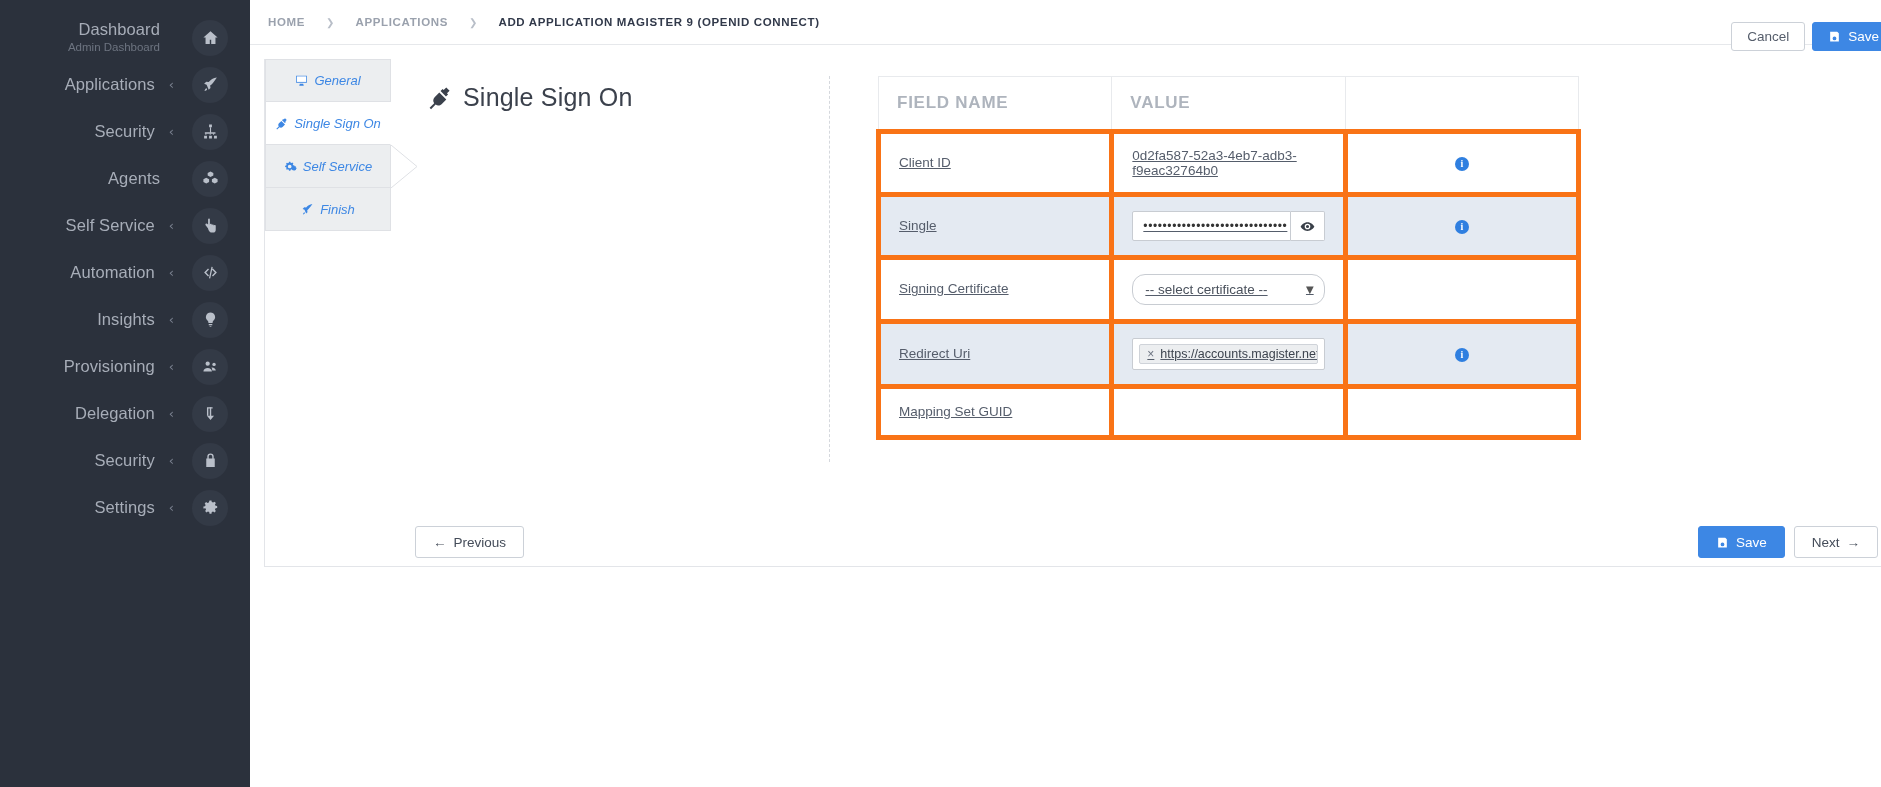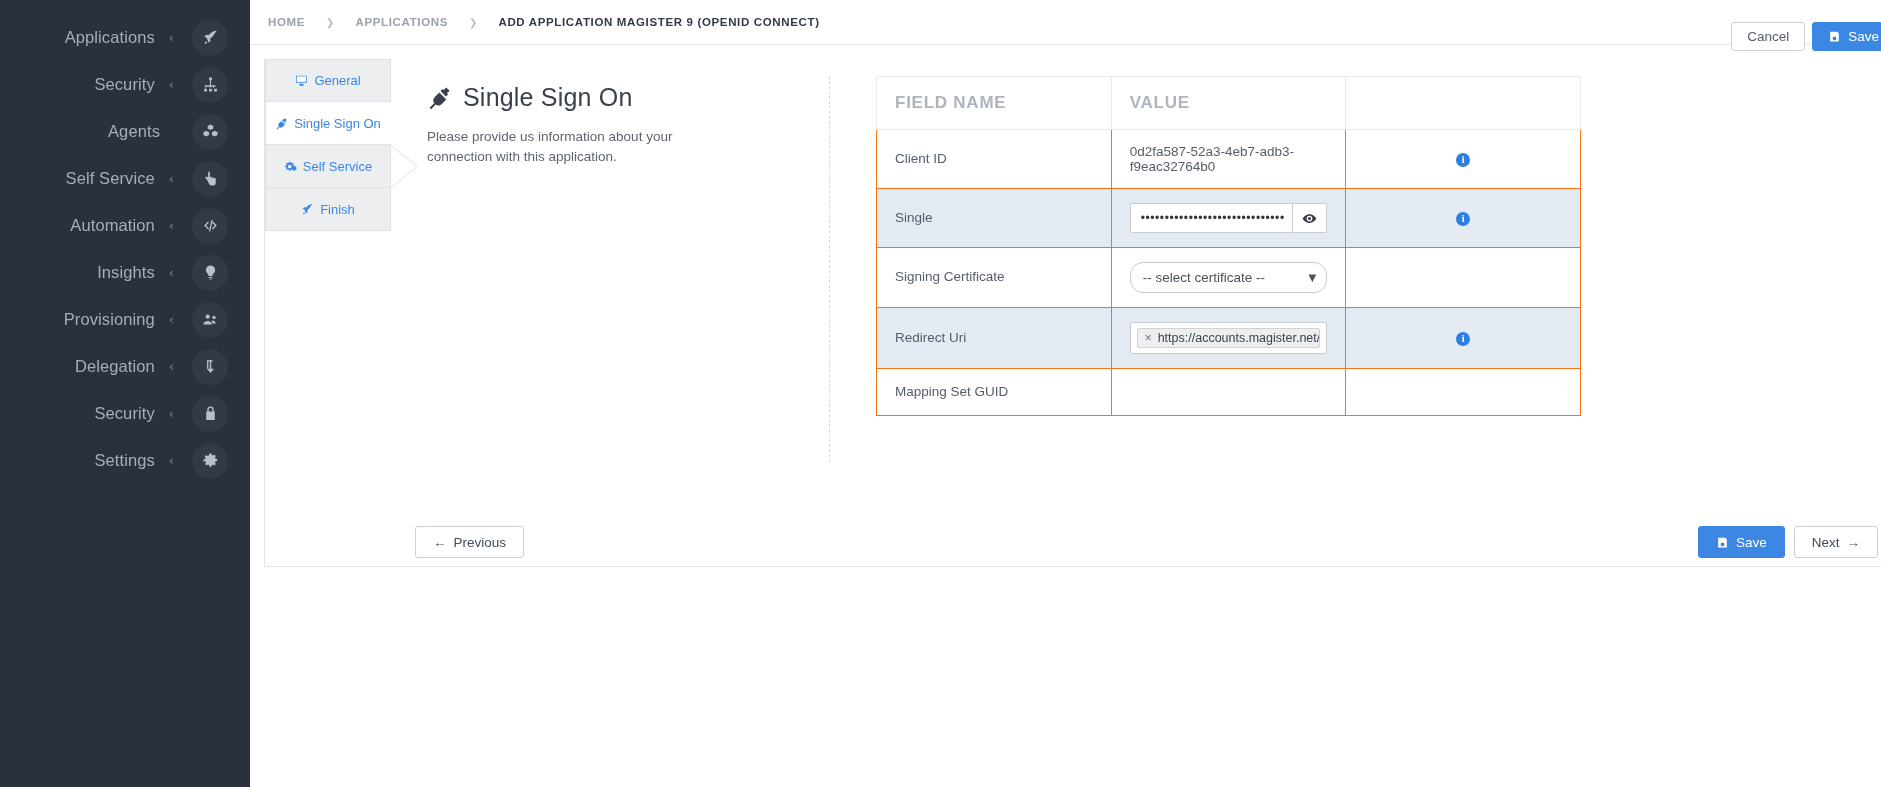--- a/index.html
+++ b/index.html
@@ -66,21 +66,21 @@
 
   
   .content { flex: 1; padding: 14px 0 0 14px; }
   .card {
     border: 1px solid #e3e5e9; border-top: none;
     width: 1645px; height: 508px; background: #fff;
     display: flex; position: relative;
   }
   .card-inner { display: flex; width: 100%; }
 
-  .tabs { width: 126px; min-width: 126px; padding-top: 0; position: relative; z-index: 3; }
+  .tabs { width: 126px; min-width: 126px; padding-top: 0; position: relative; z-index: 3; font-style: italic; }
   .tab {
     height: 43px; background: #eceef0; border: 1px solid #dfe1e5; border-top: none;
     display: flex; align-items: center; justify-content: center; gap: 6px;
     font-size: 13px; color: #3d87e4; cursor: pointer; position: relative;
     white-space: nowrap;
   }
   .tab:first-child { border-top: 1px solid #dfe1e5; }
   .tab.active { background: #fff; border-right-color: #fff; color: #3d87e4; }
   .tab svg { width: 13px; height: 13px; fill: #3d87e4; flex-shrink: 0; }
   .tab-arrow {
@@ -100,22 +100,22 @@
 
   
   .table-wrap { padding-left: 46px; padding-top: 1px; }
   table.fields { border-collapse: collapse; width: 705px; table-layout: fixed; }
   table.fields th {
     text-align: left; font-size: 17px; letter-spacing: .75px; color: #aeb4bd;
     font-weight: 600; padding: 16px 0 16px 18px; border: 1px solid #e8eaed;
     background: #fff; height: 42px;
   }
   table.fields td {
-    border: 1px solid #f97316; padding: 14px 18px; vertical-align: middle;
-    font-size: 13.5px; color: #555d6b; background: #fff;
+    border: 5px solid #f97316; padding: 14px 18px; vertical-align: middle;
+    font-size: 13.5px; color: #555d6b; background: #fff; text-decoration: underline;
   }
   tr.alt td { background: #e4eaf2; }
   td.fname { width: 118px; line-height: 1.35; }
   td.fval  { width: 525px; }
   td.finfo { width: 58px; text-align: center; }
   .info-ico {
     width: 14px; height: 14px; display: inline-block; border-radius: 50%;
     background: #2f7fe0; color: #fff; font-size: 10px; font-weight: 700;
     line-height: 14px; text-align: center; font-family: "Liberation Serif", serif;
   }
@@ -161,20 +161,32 @@
   .footer-left { flex: 1; }
   .footer-right { display: flex; gap: 9px; }
   .btn-lg { height: 32px; padding: 0 17px; font-size: 13.5px; border-radius: 3px; }
 </style>
 </head>
 <body>
 
 <div class="app">
 
   <nav class="sidebar">
+    <div class="nav-item">
+      <div class="nav-texts">
+        <div class="nav-label">Dashboard</div>
+        <div class="nav-sub">Admin Dashboard</div>
+      </div>
+      <span class="nav-caret hidden"></span>
+      <span class="nav-icon">
+        <svg viewBox="0 0 24 24">
+            <path d="M12 3 2 12h3v9h6v-6h2v6h6v-9h3z"></path>
+          </svg>
+      </span>
+    </div>
 
     <div class="nav-item">
       <div class="nav-texts">
         <div class="nav-label">Applications</div>
       </div>
       <span class="nav-caret">‹</span>
       <span class="nav-icon">
         <svg viewBox="0 0 24 24">
             <path d="M21 2c-5 .5-9 3-11.5 6.5L6 8 3 11l3.5 1.5L8 16l1.5 3.5L12 17l-.5-3.5C15 11 17.5 7 21 2zM5 18c-1 1-1.3 3-1.3 3s2-.3 3-1.3c.6-.6.6-1.6 0-2.2-.6-.6-1.1-.1-1.7.5z"></path>
           </svg>
@@ -356,21 +368,20 @@
           </div>
 
           <div class="pane">
             <div class="pane-left">
               <h1 class="pane-title">
                 <svg viewBox="0 0 24 24">
                     <path d="M18.5 2.3 16 4.8l-1-1-2 2 5.2 5.2 2-2-1-1 2.5-2.5zM11.8 7.2 7.3 11.7c-1.6 1.6-1.7 4-.4 5.7l-4.4 4.4 1.4 1.4 4.4-4.4c1.7 1.3 4.1 1.2 5.7-.4l4.5-4.5z"></path>
                   </svg>
                 <span>Single Sign On</span>
               </h1>
-              <p class="pane-desc">Please provide us information about your connection with this application.</p>
             </div>
 
             <div class="divider"></div>
 
             <div class="table-wrap">
               <table class="fields">
                 <thead>
                   <tr>
                     <th>FIELD NAME</th>
                     <th>VALUE</th>

